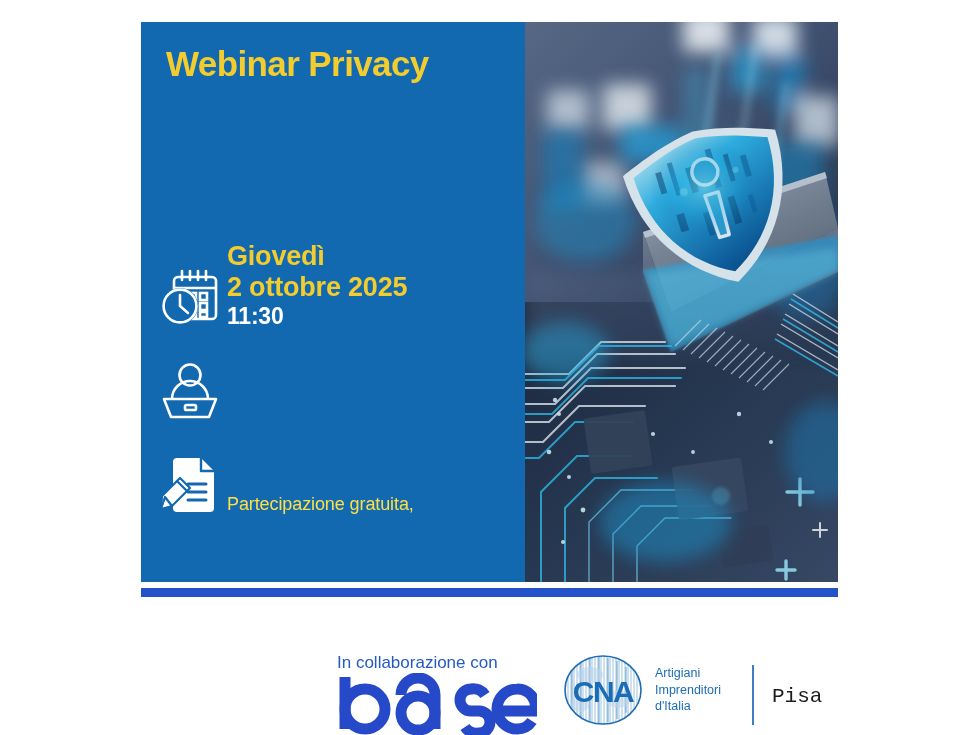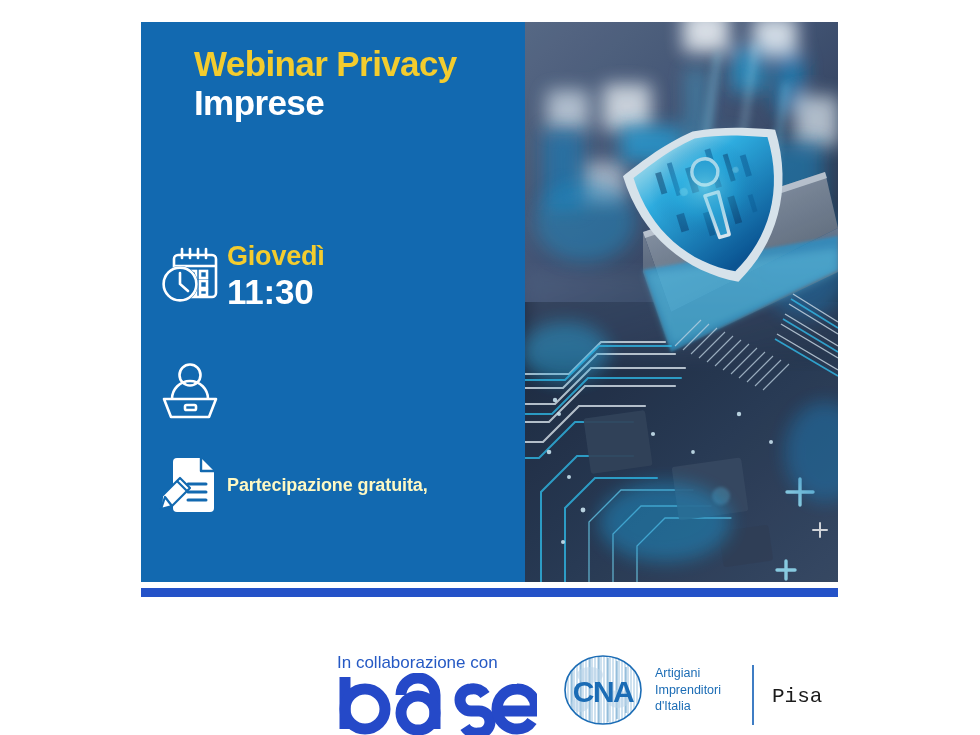--- a/index.html
+++ b/index.html
@@ -36,37 +36,36 @@
     background:#2b3a52;
     z-index:1;
   }
   #photo svg{display:block;width:313px;height:560px;}
 
   
   #headline{
     position:absolute;
     left:25px; top:22px;
     width:350px;
-    margin-left:28px;
   }
   .hl-line{
     font-size:35px;
     font-weight:bold;
     line-height:1.12;
     letter-spacing:-0.6px;
     white-space:nowrap;
   }
   .hl-yellow{color:#f3cc2e;}
   .hl-white{color:#ffffff;}
 
   
   .info-row{
     position:absolute;
     display:flex;
-    align-items:center;
+    align-items:flex-end;
   }
   .info-icon{
     width:68px;
     flex:0 0 68px;
     display:flex;
     align-items:center;
     justify-content:flex-start;
   }
   .info-text{padding-top:1px;}
 
@@ -77,30 +76,30 @@
   .t-yellow{
     color:#f3cc2e;
     font-size:27px;
     font-weight:bold;
     line-height:1.14;
     letter-spacing:-0.2px;
     white-space:nowrap;
   }
   .t-white{
     color:#ffffff;
-    font-size:35px;
+    font-size:23px;
     font-weight:bold;
     line-height:1.14;
     letter-spacing:-0.2px;
     white-space:nowrap;
   }
   .t-yellow-sm{
-    color:#fef9c3;
+    color:#fde047;
     font-size:18px;
-    font-weight:bold;
+    font-weight:normal;
     line-height:1.2;
     letter-spacing:-0.1px;
     white-space:nowrap;
   }
 
   
   #rule-bar{
     position:absolute;
     left:0; top:566px;
     width:697px; height:9px;
@@ -362,21 +361,20 @@
       </g>
 
       <rect x="0" y="0" width="313" height="560" fill="#0a1a2b" opacity=".08"></rect>
     </svg>
   </div>
 
   <div id="blue-panel">
 
     <div id="headline">
       <div class="hl-line hl-yellow">Webinar Privacy</div>
-      <div class="hl-line hl-white">Imprese</div>
     </div>
 
     <div class="info-row" id="row-date">
       <div class="info-icon">
         <svg width="62" height="62" viewBox="0 0 62 62" aria-hidden="true">
           <g fill="none" stroke="#ffffff" stroke-width="2.6">
 
             <rect x="15" y="10" width="42" height="42" rx="4"></rect>
             <path d="M15 21 H57"></path>
 
@@ -395,20 +393,21 @@
 
           <circle cx="21" cy="39" r="18" fill="#1269b0"></circle>
           <g fill="none" stroke="#ffffff" stroke-width="2.6" stroke-linecap="round">
             <circle cx="21" cy="39" r="16.4"></circle>
             <path d="M21 28 V39 L29 46"></path>
           </g>
         </svg>
       </div>
       <div class="info-text">
         <div class="t-yellow">Giovedì</div>
+        <div class="t-yellow">2 ottobre 2025</div>
         <div class="t-white">11:30</div>
       </div>
     </div>
 
     <div class="info-row" id="row-zoom">
       <div class="info-icon">
         <svg width="62" height="58" viewBox="0 0 62 58" aria-hidden="true">
           <g fill="none" stroke="#ffffff" stroke-width="2.6" stroke-linejoin="round">
             <circle cx="31" cy="13" r="10.5"></circle>
             <path d="M13 37 a18 18 0 0 1 36 0"></path>

